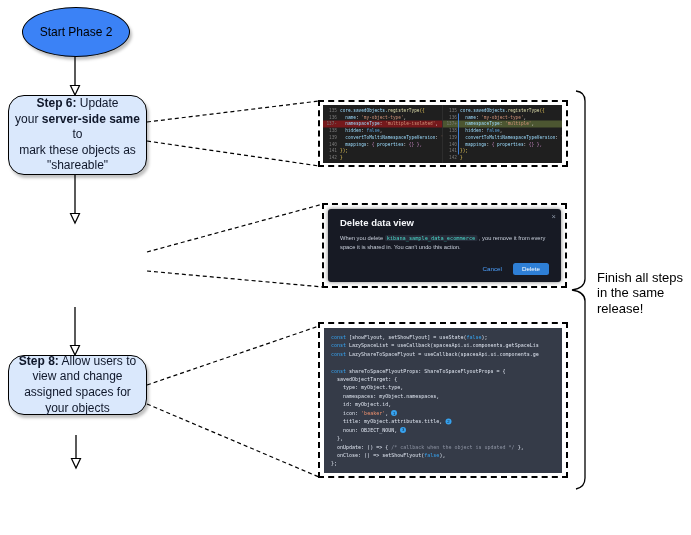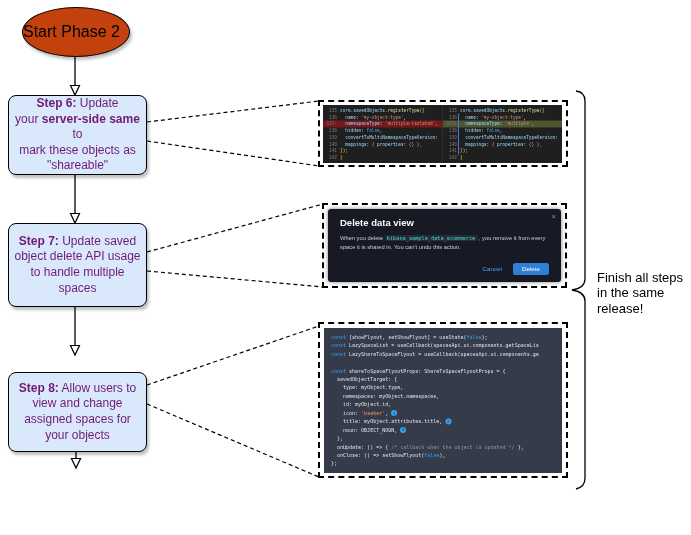--- a/index.html
+++ b/index.html
@@ -1,24 +1,24 @@
 <!DOCTYPE html>
 <html><head>
 <meta charset="utf-8">
 <style>
   html,body{margin:0;padding:0;background:#ffffff;}
   #canvas{position:relative;width:691px;height:535px;background:#fff;font-family:"Liberation Sans",sans-serif;overflow:hidden;}
   svg.layer{position:absolute;left:0;top:0;pointer-events:none;}
 
   
-  .ellipse-node{position:absolute;border:1.5px solid #000;border-radius:50%;background:#c2410c;
-    display:flex;align-items:center;justify-content:flex-start;font-size:16px;color:#000;
+  .ellipse-node{position:absolute;border:1.5px solid #000;border-radius:50%;background:#3b82f6;
+    display:flex;align-items:center;justify-content:center;font-size:12px;color:#000;
     box-shadow:2px 3px 3px rgba(0,0,0,.25);text-align:center;}
-  .step-box{position:absolute;border:1.5px solid #000;border-radius:8px;background:#dae8fc;
-    display:flex;align-items:center;justify-content:center;font-size:12px;line-height:1.3;color:#701a75;
+  .step-box{position:absolute;border:1.5px solid #000;border-radius:16px;background:#dae8fc;
+    display:flex;align-items:center;justify-content:center;font-size:12px;line-height:1.3;color:#0f172a;
     box-shadow:2px 3px 3px rgba(0,0,0,.25);text-align:center;padding:0 3px;box-sizing:border-box;
     white-space:pre-line;}
   .tk-b{font-weight:bold;}
 
   
   .shot-frame{position:absolute;border:2.5px dashed #000;box-sizing:border-box;background:#fff;}
 
   .scale-half{position:absolute;left:3px;top:3px;width:200%;height:200%;transform:scale(.5);transform-origin:0 0;}
 
   
@@ -105,27 +105,22 @@
     <span>Start Phase 2</span>
   </div>
 
   <div class="step-box" style="left:8px;top:95px;width:139px;height:80px;">
     <span><span class="tk-b">Step 6:</span><span> Update
 your </span><span class="tk-b">server-side same</span><span> to
 mark these objects as
 "shareable"</span></span>
   </div>
 
-  <div class="step-box" style="left:8px;top:223px;width:139px;height:84px;">
-    <span><span class="tk-b">Step 7:</span><span> Update saved
-object delete API usage
-to handle multiple spaces</span></span>
-  </div>
-
-  <div class="step-box" style="left:8px;top:372px;width:139px;height:80px;align-items:center;">
+
+  <div class="step-box" style="left:8px;top:355px;width:139px;height:60px;align-items:center;">
     <span><span class="tk-b">Step 8:</span><span> Allow users to
 view and change
 assigned spaces for
 your objects</span></span>
   </div>
 
 
   <div class="shot-frame" style="left:318px;top:100px;width:250px;height:67px;">
     <div class="scale-half">
       <div class="diff-editor" id="diff">

